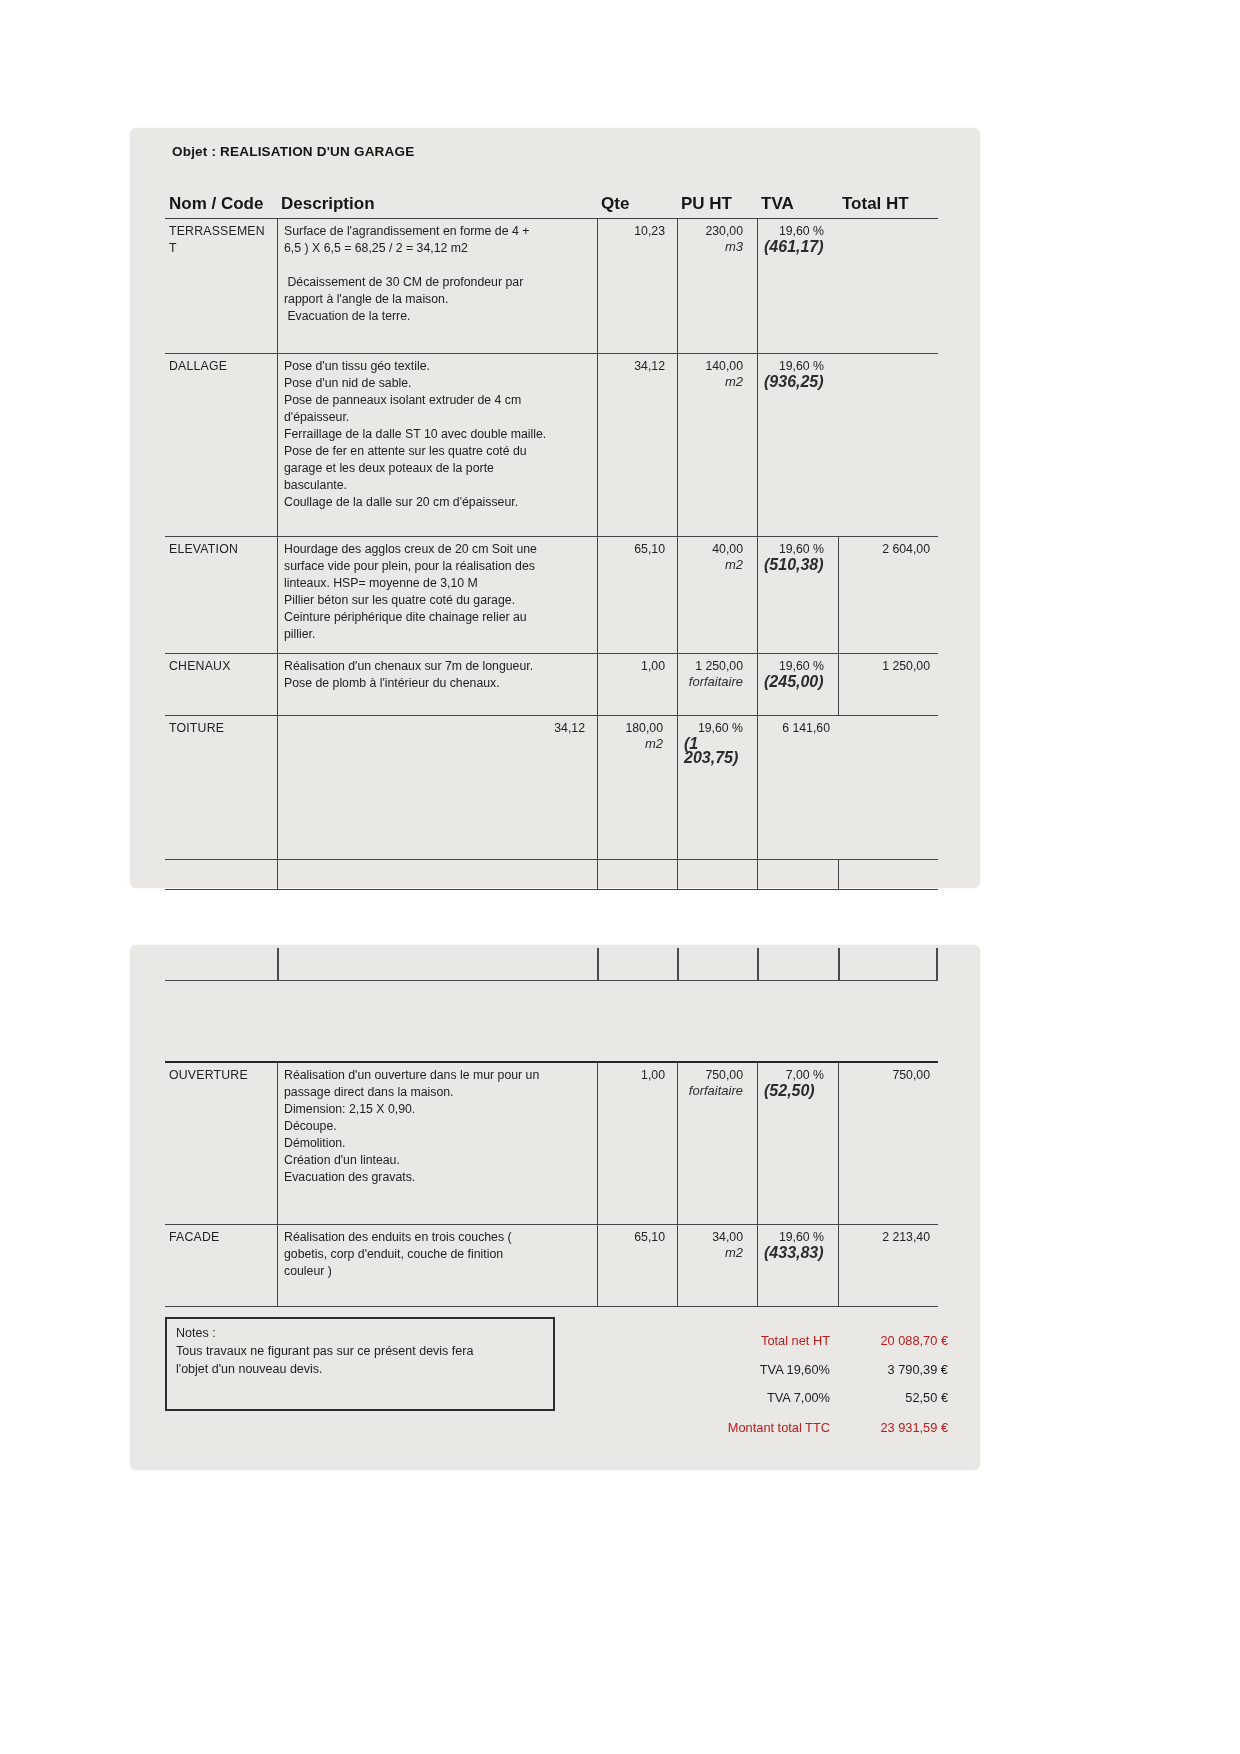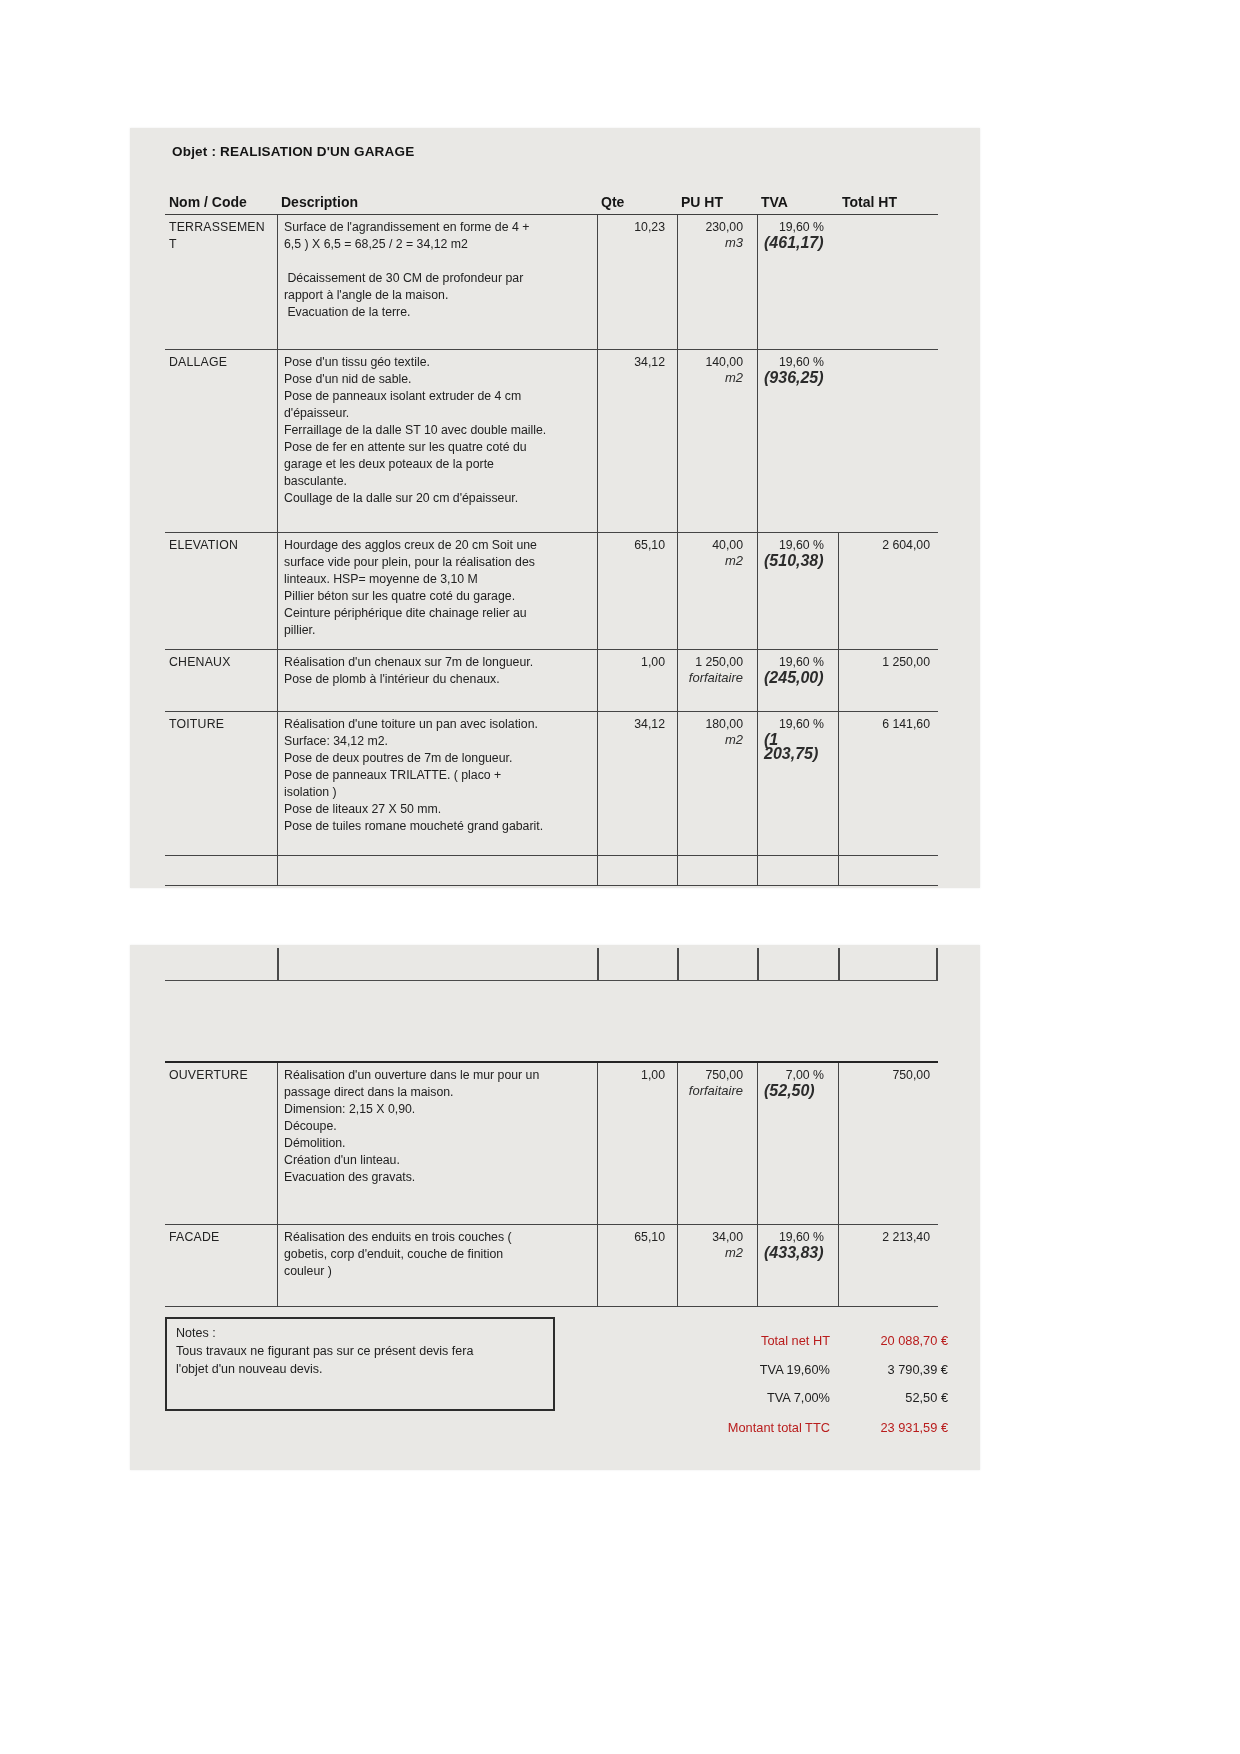--- a/index.html
+++ b/index.html
@@ -1,30 +1,30 @@
 <!DOCTYPE html>
 <html><head>
 <meta charset="utf-8">
 <style>
   * { margin:0; padding:0; box-sizing:border-box; }
   html,body { width:1240px; height:1754px; background:#ffffff;
     font-family:"Liberation Sans","DejaVu Sans",sans-serif; color:#1e1e1e; }
   .page { position:relative; width:1240px; height:1754px; background:#fff; overflow:hidden; }
   .scanblock { position:absolute; left:130px; width:850px; background:#e9e8e5;
-    box-shadow:0 0 2px rgba(0,0,0,0.08); }
+    box-shadow:0 0 2px rgba(0,0,0,0.08);border-radius:6px; }
   #block1 { top:128px; height:760px; }
   #block2 { top:945px; height:525px; }
   .doc-title { position:absolute; left:42px; top:16px; font-size:13.5px; font-weight:700;
     letter-spacing:.2px; color:#141414; }
   
   .qtable { position:absolute; left:35px; width:773px; }
   #t1 { top:64px; }
   .thead { display:grid; grid-template-columns:112px 320px 80px 80px 81px 100px;
     border-bottom:1.5px solid #3e3e3e; padding-bottom:4px; }
-  .thead .h { font-size:14px; font-weight:700; color:#161616; padding:2px 2px 0 4px; }
+  .thead .h { font-size:17px; font-weight:700; color:#161616; padding:2px 2px 0 4px; }
   .trow { display:grid; grid-template-columns:112px 320px 80px 80px 81px 100px;
     border-bottom:1.5px solid #454545; }
   .cell { padding:4px 6px; font-size:12.3px; line-height:17px; color:#222; }
   .cell.bl { border-left:1.5px solid #454545; }
   .code { text-transform:uppercase; overflow-wrap:anywhere; padding-left:4px; letter-spacing:.2px; }
   .desc { white-space:pre-line; }
   .num { text-align:right; }
   .qty { padding-right:12px; }
   .money { padding-right:8px; }
   .unit { font-style:italic; font-size:13px; color:#2c2c2c; text-align:right; padding-right:8px; line-height:14px; }
@@ -138,27 +138,20 @@
         </div>
         <div class="cell bl">
           <div class="vatrate">19,60 %</div>
           <div class="vatamt">(245,00)</div>
         </div>
         <div class="cell num money bl">1 250,00</div>
       </div>
 
       <div class="trow" style="min-height:144px">
         <div class="cell code">TOITURE</div>
-        <div class="cell desc bl">Réalisation d'une toiture un pan avec isolation.
-Surface: 34,12 m2.
-Pose de deux poutres de 7m de longueur.
-Pose de panneaux TRILATTE. ( placo +
-isolation )
-Pose de liteaux 27 X 50 mm.
-Pose de tuiles romane moucheté grand gabarit.</div>
         <div class="cell num qty bl">34,12</div>
         <div class="cell bl">
           <div class="num money">180,00</div>
           <div class="unit">m2</div>
         </div>
         <div class="cell bl">
           <div class="vatrate">19,60 %</div>
           <div class="vatamt">(1 203,75)</div>
         </div>
         <div class="cell num money bl">6 141,60</div>

